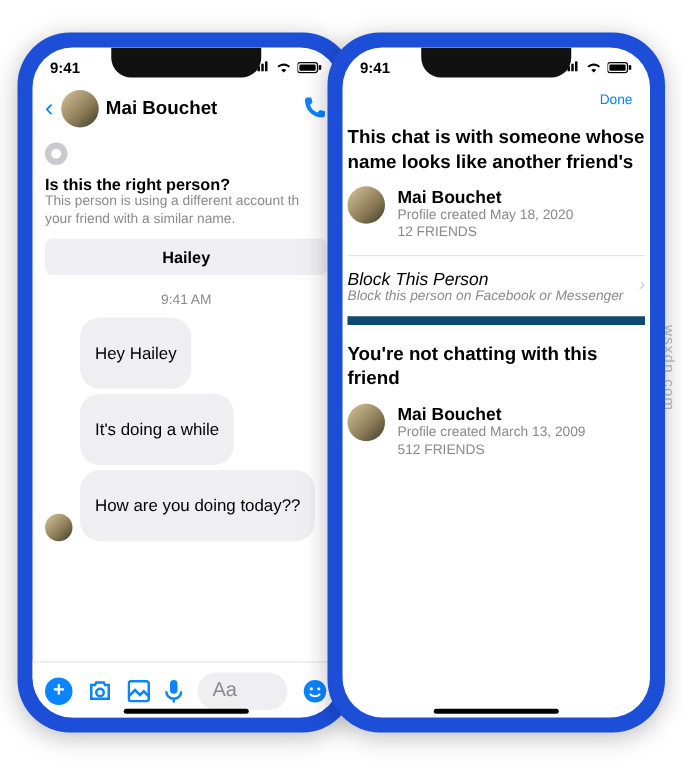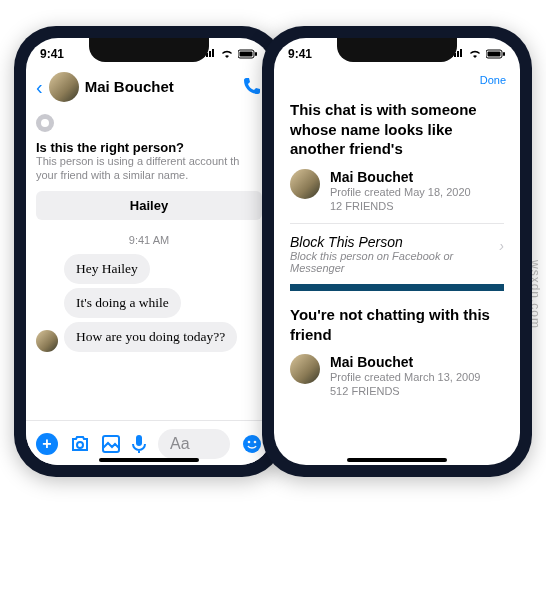--- a/index.html
+++ b/index.html
@@ -27,24 +27,24 @@
     font-size: 12px;
     color: #bbb;
     writing-mode: vertical-rl;
     letter-spacing: 1px;
   }
 
   
   .phone {
     position: absolute;
     width: 270px;
-    height: 451px;
+    height: 560px;
     top: 26px;
     border-radius: 42px;
-    background: #0f172a;
+    background: #1d4ed8;
     box-shadow: 0 4px 20px rgba(0,0,0,0.25);
     padding: 12px;
     box-sizing: border-box;
   }
   .phone.left { left: 14px; }
   .phone.right { left: 262px; }
   .screen {
     position: relative;
     width: 100%;
     height: 100%;
@@ -127,24 +127,23 @@
     text-align: center;
     color: #8a8a8e;
     font-size: 11px;
     margin: 14px 0 6px;
   }
 
   .msgrow { display: flex; align-items: flex-end; gap: 6px; padding: 2px 10px; }
   .bubble {
     background: #efeff1;
     border-radius: 16px;
-    padding: 7px 12px;
+    padding: 21px 12px;
     font-size: 13.5px;
     max-width: 200px;
-    font-family: Liberation Serif, serif;
   }
   .mini-avatar {
     width: 22px; height: 22px; border-radius: 50%;
     background: linear-gradient(135deg,#d8c49a 0%, #8a7a55 60%, #3a3a2a 100%);
     flex-shrink: 0;
   }
   .mini-spacer { width: 22px; flex-shrink:0; }
 
   
   .composer {
@@ -176,21 +175,21 @@
     position:absolute; bottom:3px; left:50%; transform:translateX(-50%);
     width:100px; height:4px; border-radius:3px; background:#000;
   }
 
   
   .detail-header {
     display: flex; justify-content: flex-end;
     padding: 4px 14px 8px;
   }
   .done { color: #0a84ff; font-size: 11px; font-weight: 500; }
-  .section { padding: 6px 16px; }
+  .section { padding: 6px 4px; }
   .sec-title { font-weight: 700; font-size: 15px; line-height: 1.3; margin-bottom: 10px; }
   .person-row { display:flex; gap:10px; align-items:flex-start; margin-bottom:6px; }
   .p-name { font-weight:600; font-size:14px; }
   .p-sub { font-size:11px; color:#8a8a8e; line-height:1.3; }
   .block-row {
     border-top:1px solid #e6e6e8;
     border-bottom:7px solid #0c4a6e;
     padding:10px 0;
     margin: 10px 0 14px;
     position: relative;

